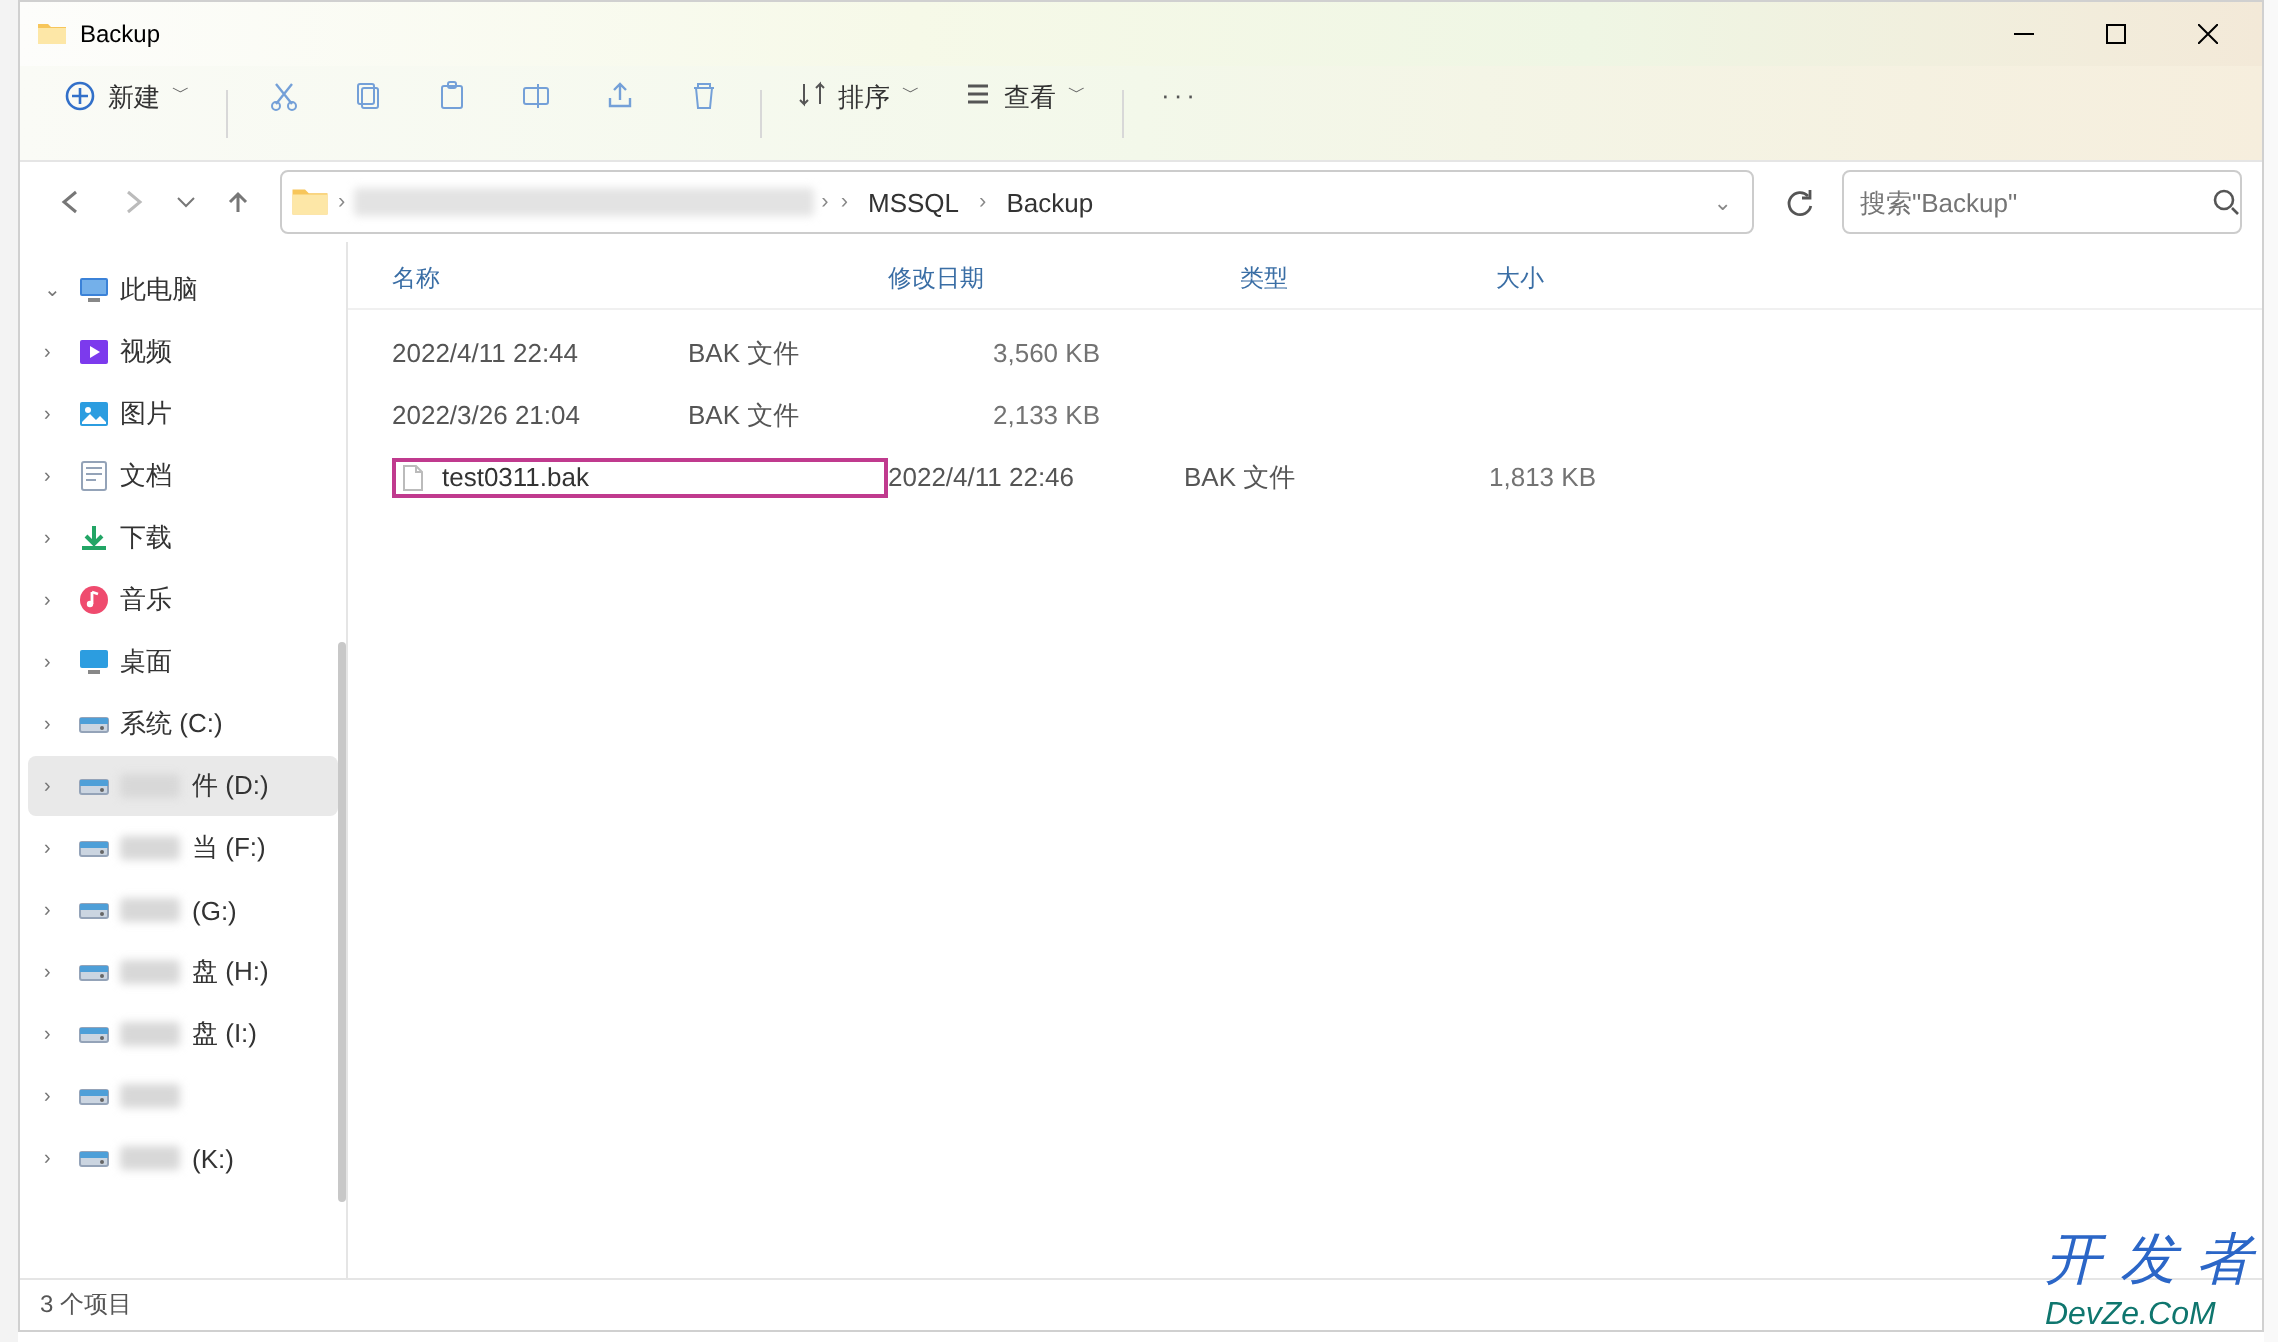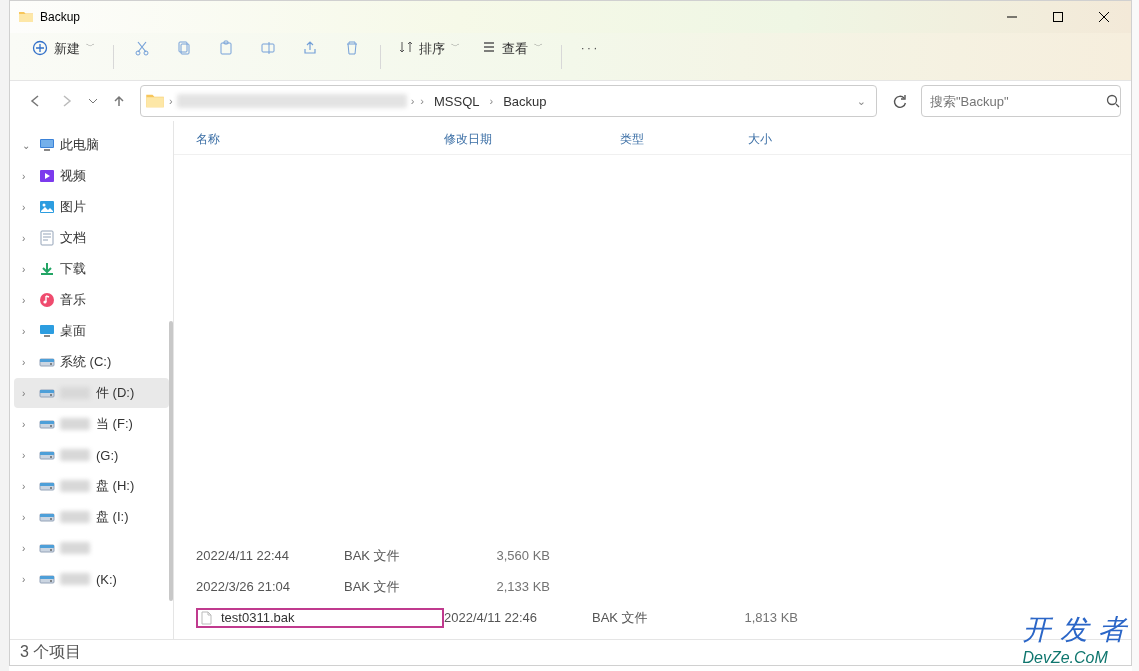--- a/index.html
+++ b/index.html
@@ -36,36 +36,36 @@
 
 .sidebar { width: 164px; border-right: 1px solid #e5e5e5; overflow-y: auto; position: relative; }
 .sb-scroll { position: absolute; right: 0; top: 200px; width: 4px; height: 280px; background: #c8c8c8; border-radius: 2px; }
 .tree { padding: 8px 0; }
 .tree-item { display: flex; align-items: center; height: 30px; padding-left: 8px; gap: 4px; font-size: 13px; color: #333; border-radius: 4px; margin: 1px 4px; }
 .tree-item.selected { background: #e9e9e9; }
 .tree-item .chv { width: 12px; color: #777; font-size: 10px; }
 .tree-item .ic { width: 18px; height: 18px; display: inline-flex; align-items: center; justify-content: center; }
 .tree-item .blur { width: 30px; height: 12px; background: #d8d8d8; filter: blur(2px); border-radius: 2px; margin-right: 2px; }
 
-.filepane { flex: 1; display: flex; flex-direction: column; overflow: hidden; justify-content: space-between; }
+.filepane { flex: 1; display: flex; flex-direction: column; overflow: hidden; }
 .cols { display: flex; padding: 10px 12px 6px 22px; font-size: 12px; color: #3a6ea5; border-bottom: 1px solid #f0f0f0; }
 .col-name { width: 248px; }
 .col-mod { width: 148px; }
 .col-type { width: 128px; margin-left: 28px; }
 .col-size { width: 90px; text-align: left; }
 .col-sortic { width: 14px; font-size: 9px; color: #999; }
 .files { padding: 6px 0; }
 .file-row { display: flex; align-items: center; padding: 0 12px 0 22px; height: 31px; font-size: 13px; color: #333; }
 .file-row .fname { width: 248px; display: flex; align-items: center; gap: 7px; }
 .file-row .fmod { width: 148px; color: #555; }
 .file-row .ftype { width: 128px; color: #555; }
 .file-row .fsize { width: 90px; text-align: right; color: #737373; padding-right: 12px; }
 .file-row.hl .fname { outline: 2px solid #c03a8e; outline-offset: -2px; padding: 2px; }
 
-.status { height: 26px; border-top: 1px solid #e5e5e5; display: flex; align-items: center; padding: 0 10px; font-size: 16px; color: #555; }
+.status { height: 26px; border-top: 1px solid #e5e5e5; display: flex; align-items: center; padding: 0 10px; font-size: 12px; color: #555; }
 
 .watermark { position: absolute; right: 12px; bottom: 4px; font-size: 28px; color: #2b66c7; font-style: italic; font-weight: 500; pointer-events: none; letter-spacing: 1px; }
 .watermark .sub { font-size: 16px; display: block; color: #0f766e; letter-spacing: 0; }
 
 .left-edge { position: absolute; left: 0; top: 0; width: 9px; height: 671px; background: #f3f3f3; display: flex; flex-direction: column; justify-content: flex-start; padding-top: 196px; gap: 60px; font-size: 9px; color: #666; }
 .right-edge { position: absolute; right: 0; top: 0; width: 7px; height: 671px; background: #f9f9f9; }
 
 svg { display: block; }
 </style>
 </head>

